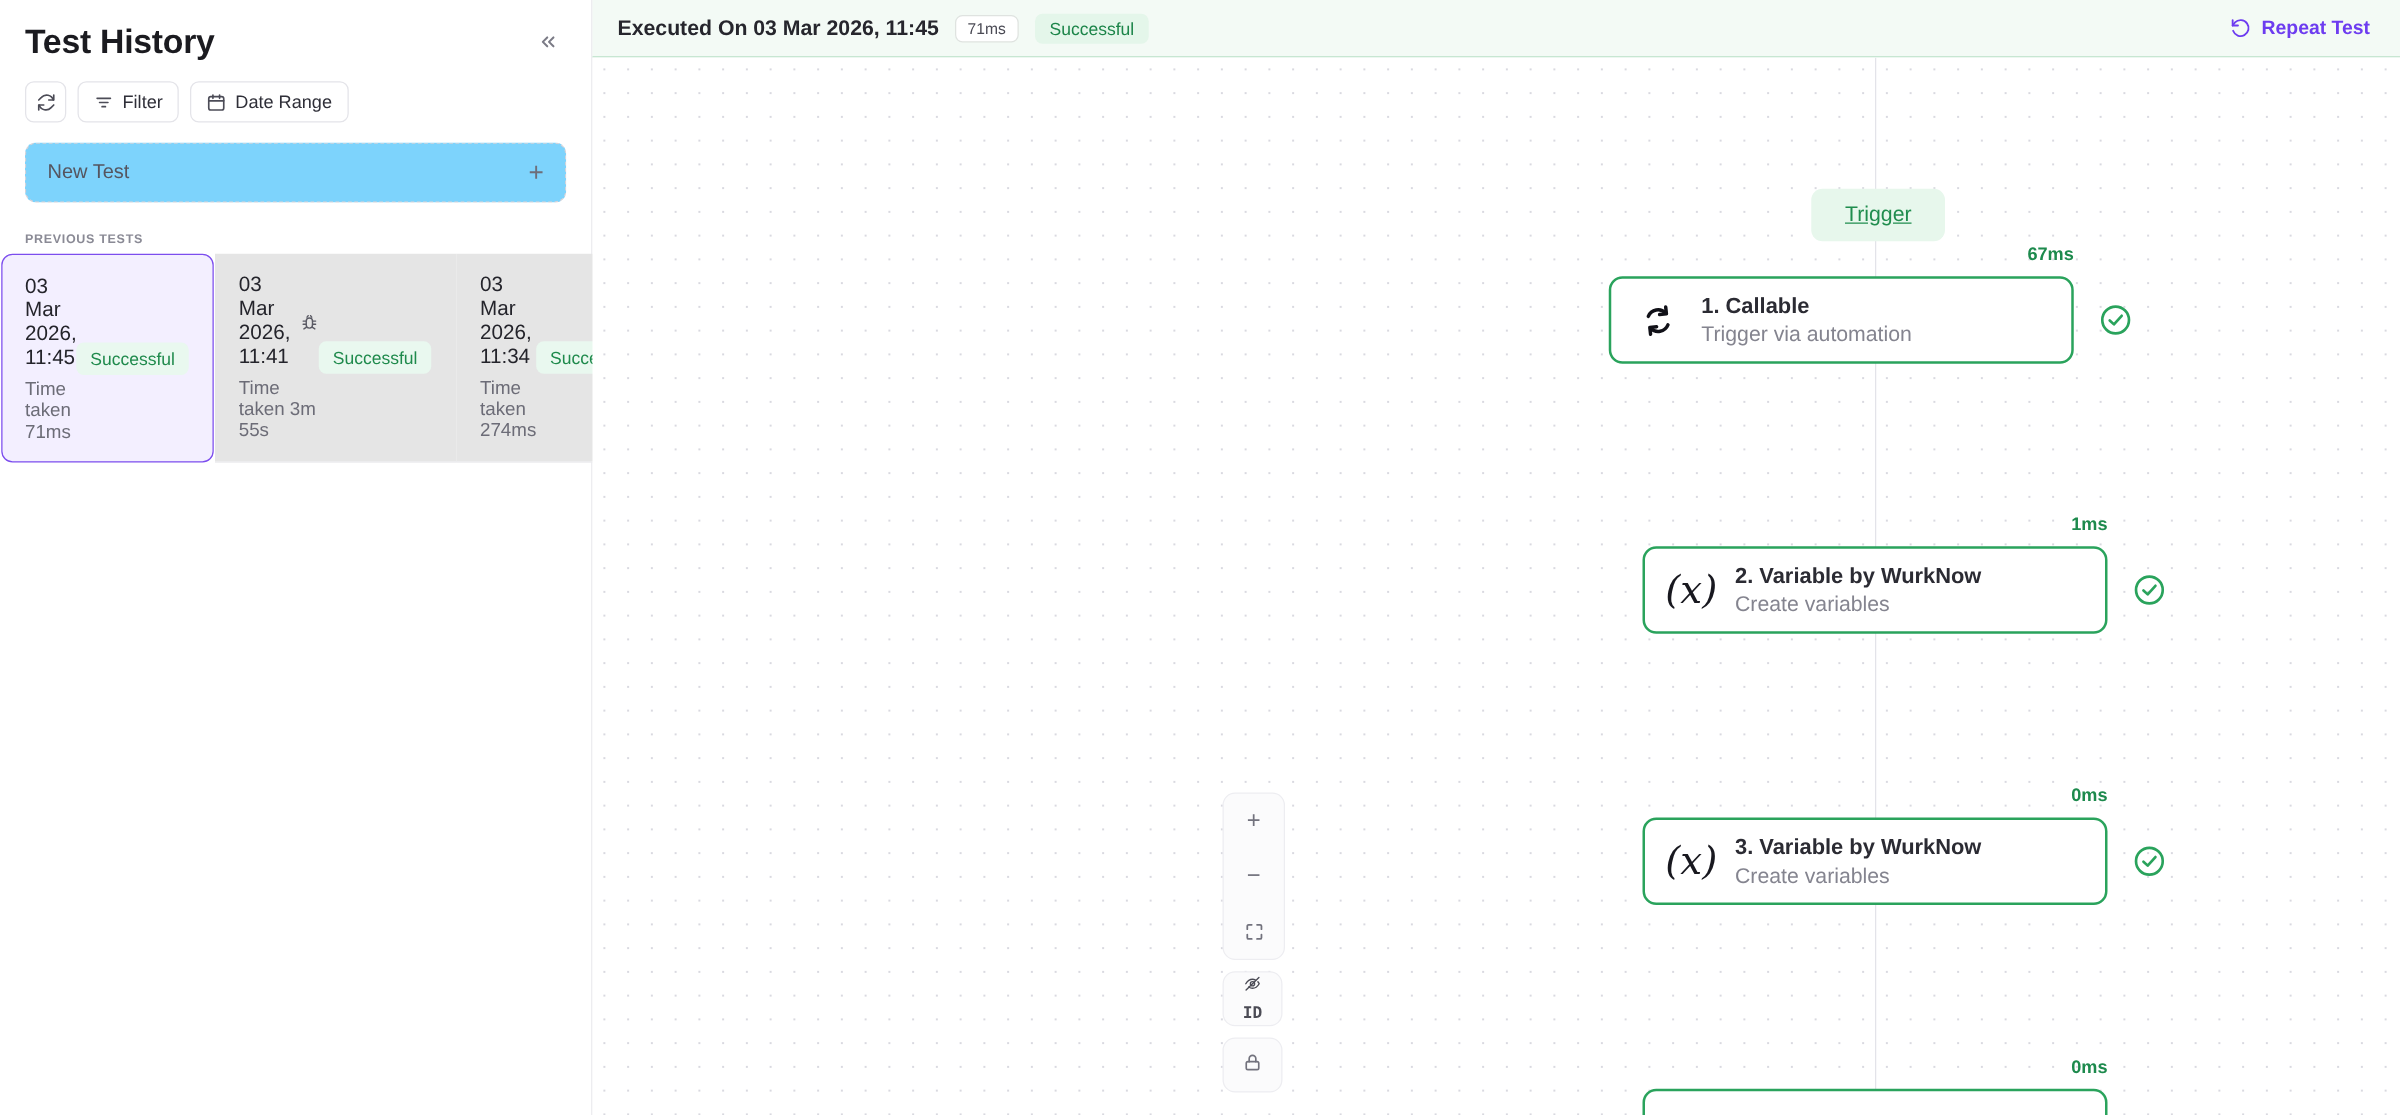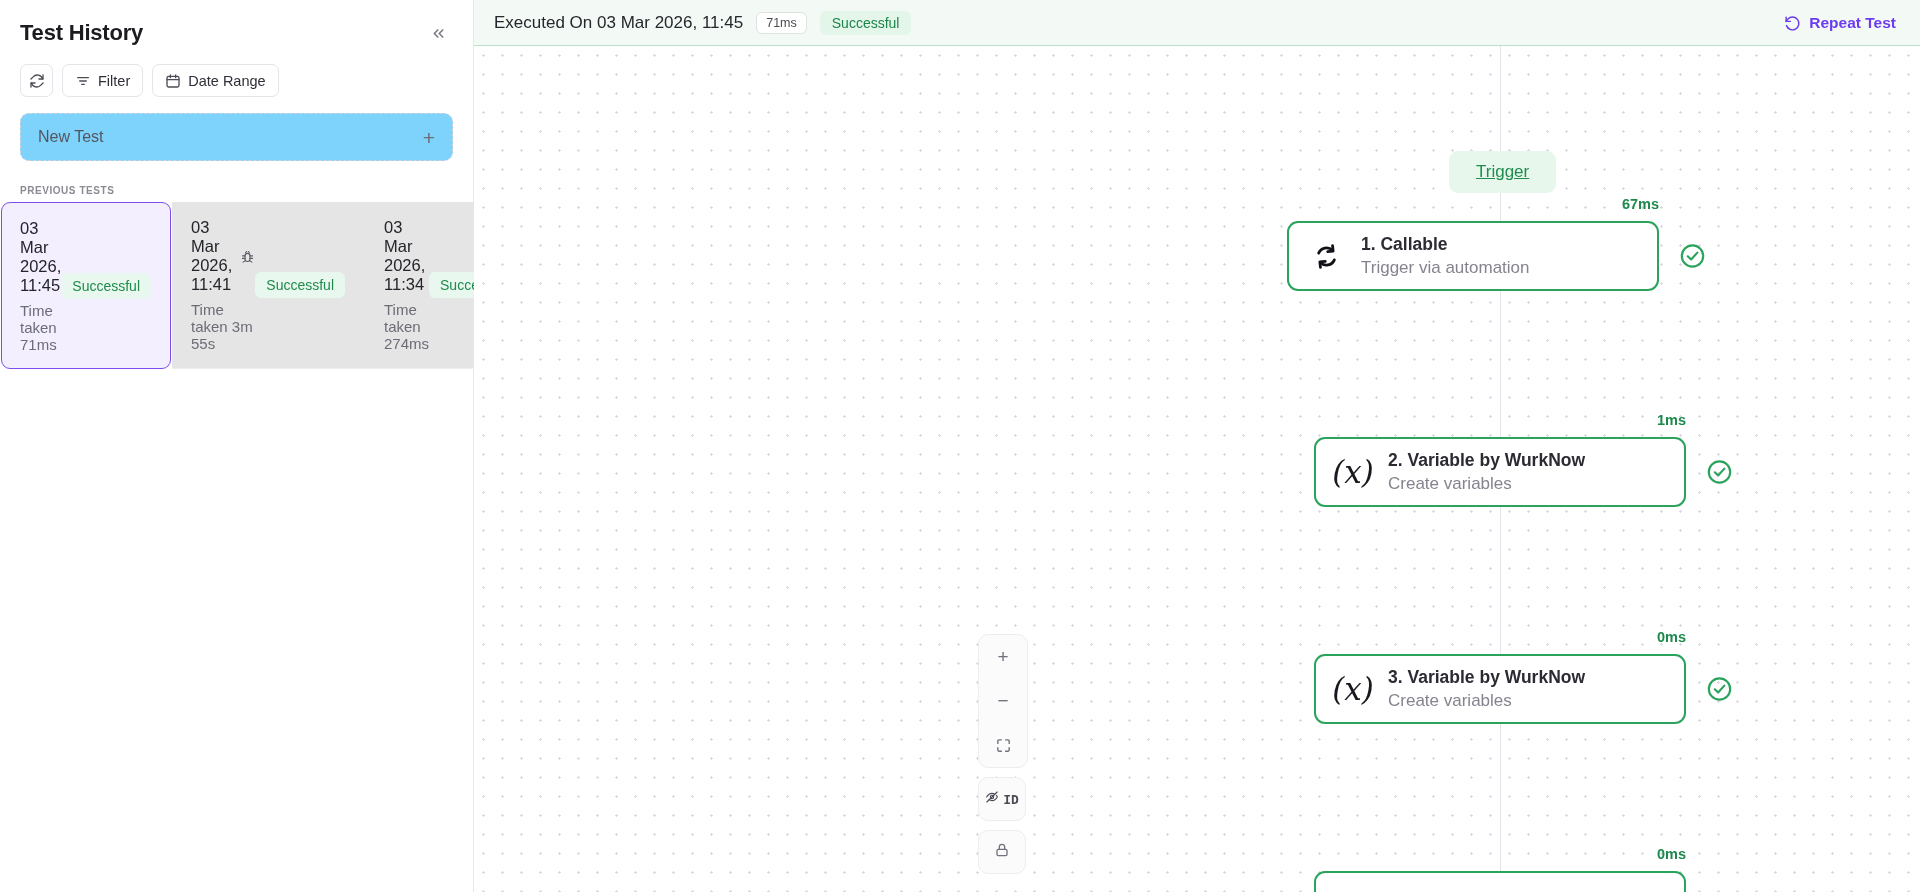--- a/index.html
+++ b/index.html
@@ -14,21 +14,21 @@
   .sidebar {
     width: 474px; height: 892px; flex: 0 0 474px;
     background: #ffffff;
     border-right: 1px solid #e8e8ec;
     display: flex; flex-direction: column;
   }
   .sb-header {
     display: flex; align-items: center; justify-content: space-between;
     padding: 18px 20px 10px 20px;
   }
-  .sb-title { font-size: 22px; font-weight: 700; color: #1b1b20; letter-spacing: -0.2px; }
+  .sb-title { font-size: 27px; font-weight: 700; color: #1b1b20; letter-spacing: -0.2px; }
   .collapse-btn {
     width: 30px; height: 30px; display: flex; align-items: center; justify-content: center;
     color: #7b7b86; cursor: pointer; border-radius: 5px;
   }
   .collapse-btn svg { display:block; }
 
   .sb-toolbar { display: flex; gap: 9px; padding: 6px 20px 14px 20px; }
   .tb-btn {
     height: 33px; border: 1px solid #e4e4e9; border-radius: 7px;
     background: #fff; display: flex; align-items: center; gap: 7px;
@@ -83,31 +83,31 @@
   
   .main { flex: 1; display: flex; flex-direction: column; height: 892px; min-width: 0; }
 
   .main-header {
     height: 46px; flex: 0 0 46px;
     background: #f3faf5; border-bottom: 1.5px solid #b9dfc6;
     display: flex; align-items: center; justify-content: space-between;
     padding: 0 24px 0 20px;
   }
   .mh-left { display: flex; align-items: center; gap: 13px; }
-  .mh-title { font-size: 17px; font-weight: 400; color: #26262d; }
+  .mh-title { font-size: 17px; font-weight: 700; color: #26262d; }
   .ms-chip {
     background: #ffffff; border: 1px solid #dfe3e0; border-radius: 6px;
     font-size: 12.5px; color: #4a4a54; padding: 3px 9px;
   }
   .ok-chip {
     background: #e4f6ea; color: #1c8549; border-radius: 6px;
     font-size: 14px; padding: 4px 12px;
   }
   .repeat-btn {
-    display: flex; align-items: flex-end; gap: 8px;
+    display: flex; align-items: center; gap: 8px;
     color: #6d3cf0; font-size: 15.5px; font-weight: 700; cursor: pointer;
   }
   .repeat-btn svg { display: block; }
 
   
   .canvas {
     position: relative; flex: 1; overflow: hidden;
     background-color: #ffffff;
     background-image: radial-gradient(#d9d9e0 1.1px, transparent 1.1px);
     background-size: 19px 19px;
@@ -156,21 +156,21 @@
     display: flex; flex-direction: column; overflow: hidden;
   }
   .zoom-btn {
     width: 48px; height: 44px; display: flex; align-items: center; justify-content: center;
     color: #72727d; cursor: pointer; font-size: 19px;
   }
   .zoom-btn svg { display: block; }
   .id-btn {
     width: 48px; height: 44px; background: #fbfbfc; border: 1px solid #ededf1;
     border-radius: 10px; display: flex; align-items: center; justify-content: center;
-    gap: 4px; color: #4b4b55; cursor: pointer;
+    gap: 4px; color: #4b4b55; cursor: pointer; flex-direction: column;
   }
   .id-btn .id-txt { font-family: "DejaVu Sans Mono", monospace; font-size: 13px; font-weight: 700; }
   .lock-btn {
     width: 48px; height: 44px; background: #fbfbfc; border: 1px solid #ededf1;
     border-radius: 10px; display: flex; align-items: center; justify-content: center;
     color: #72727d; cursor: pointer;
   }
 </style>
 </head>
 <body>

